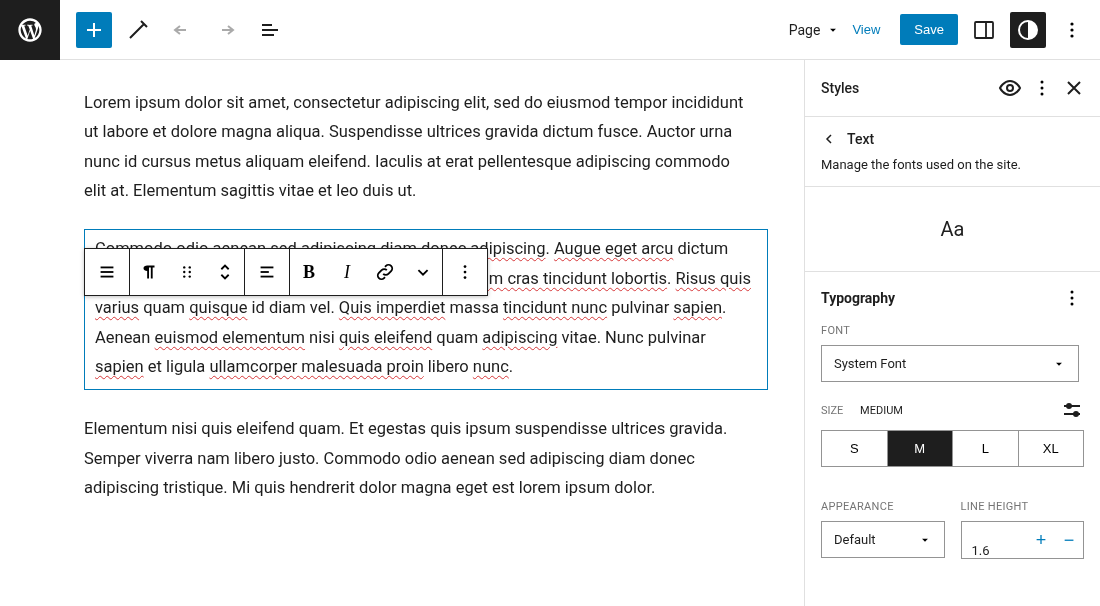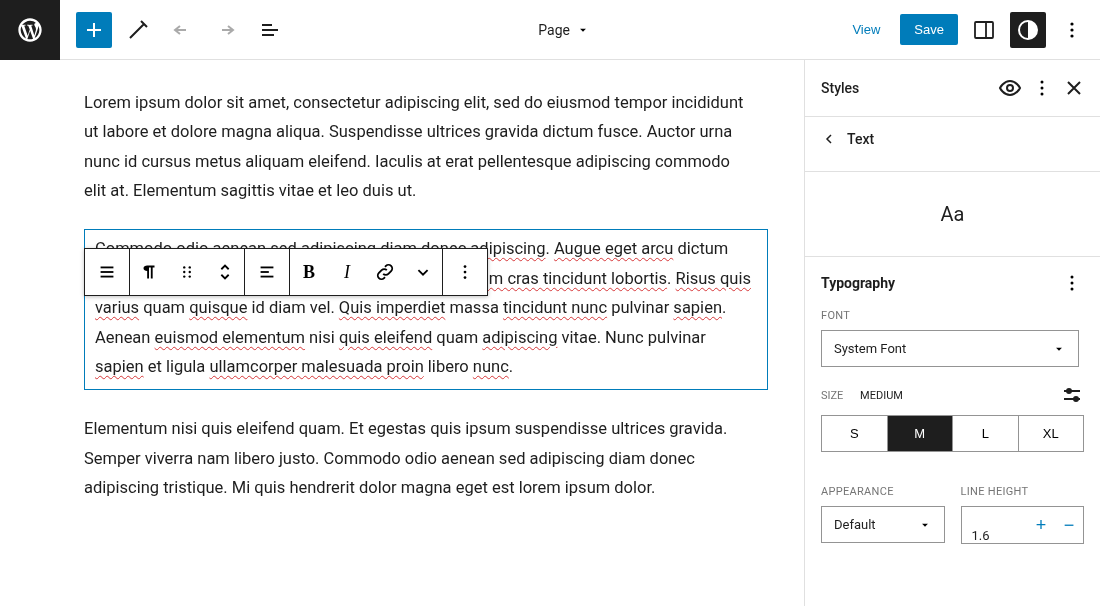--- a/index.html
+++ b/index.html
@@ -52,21 +52,21 @@
       color: #fff;
       border-radius: 2px;
     }
     .add-btn svg { fill: #fff; }
     .disabled { color: #ccc; }
     .disabled svg { stroke: #aaa; }
     .topbar-center {
       flex: 1;
       display: flex;
       align-items: center;
-      justify-content: center;
+      justify-content: flex-end;
       gap: 6px;
       font-size: 14px;
     }
     .topbar-right {
       display: flex;
       align-items: center;
       gap: 8px;
       padding-right: 10px;
     }
     .link-btn {
@@ -458,20 +458,21 @@
       </div>
     </div>
 
     <div class="sidebar-section">
       <div class="back-row">
         <svg width="16" height="16" viewBox="0 0 24 24" fill="none" stroke="currentColor" stroke-width="2.2">
             <path d="M15 6l-6 6 6 6"></path>
           </svg>
         <span>Text</span>
       </div>
+      <div class="section-desc">Manage the fonts used on the site.</div>
     </div>
 
     <div class="aa-preview" style="border-bottom:1px solid #e0e0e0;">Aa</div>
 
     <div class="panel-header">
       <span>Typography</span>
       <button class="icon-btn" style="width:24px;height:24px">
         <svg viewBox="0 0 24 24" width="18" height="18">
             <circle cx="12" cy="6" r="1.5"></circle>
             <circle cx="12" cy="12" r="1.5"></circle>

